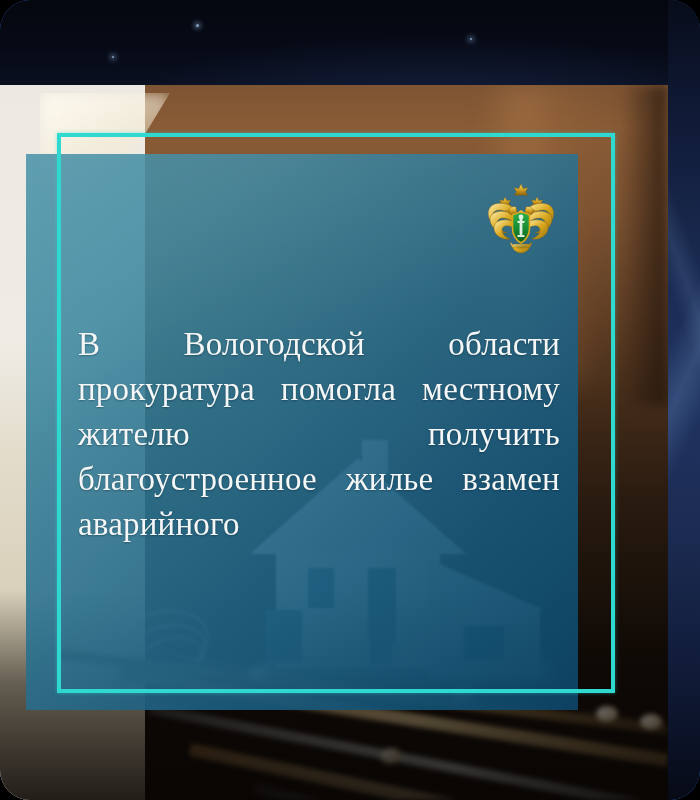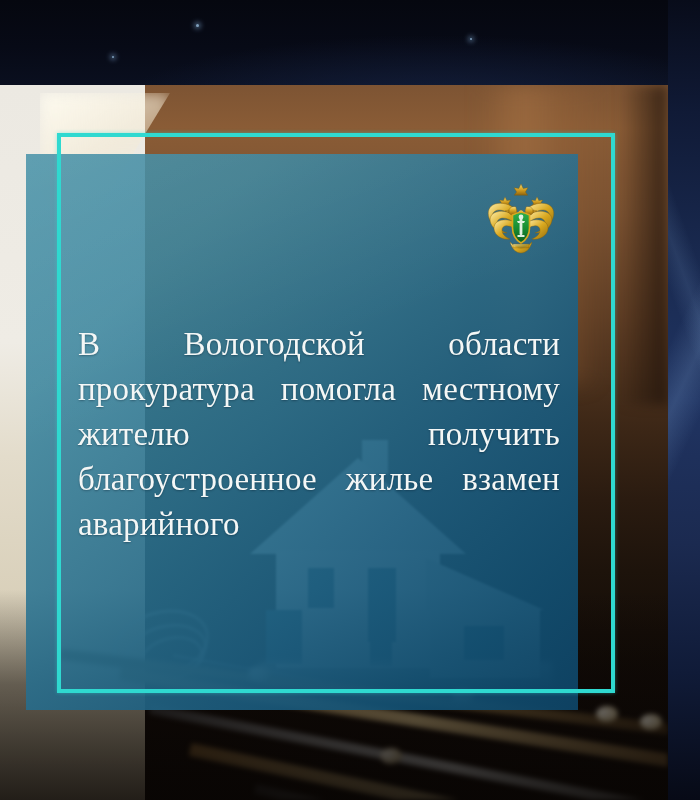--- a/index.html
+++ b/index.html
@@ -11,20 +11,21 @@
   body {
     font-family: "Liberation Serif", "DejaVu Serif", serif;
   }
 
   .stage {
     position: relative;
     width: 700px;
     height: 800px;
     overflow: hidden;
     background: #3b82f6;
+    border-radius: 30px;
   }
 
   
   .photo {
     position: absolute;
     left: 0;
     top: 85px;
     width: 668px;
     height: 715px;
     overflow: hidden;

